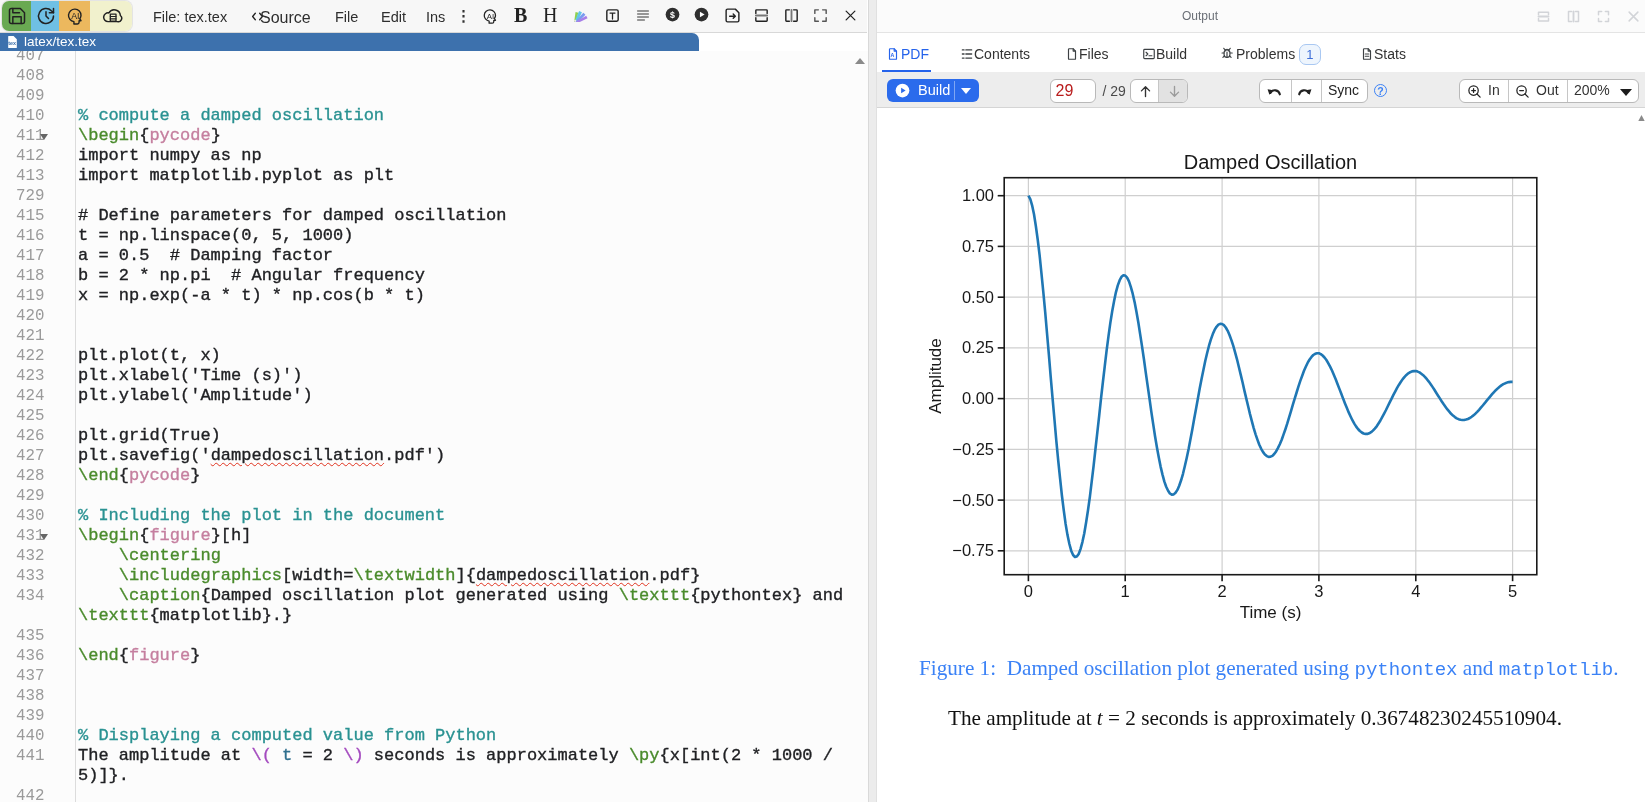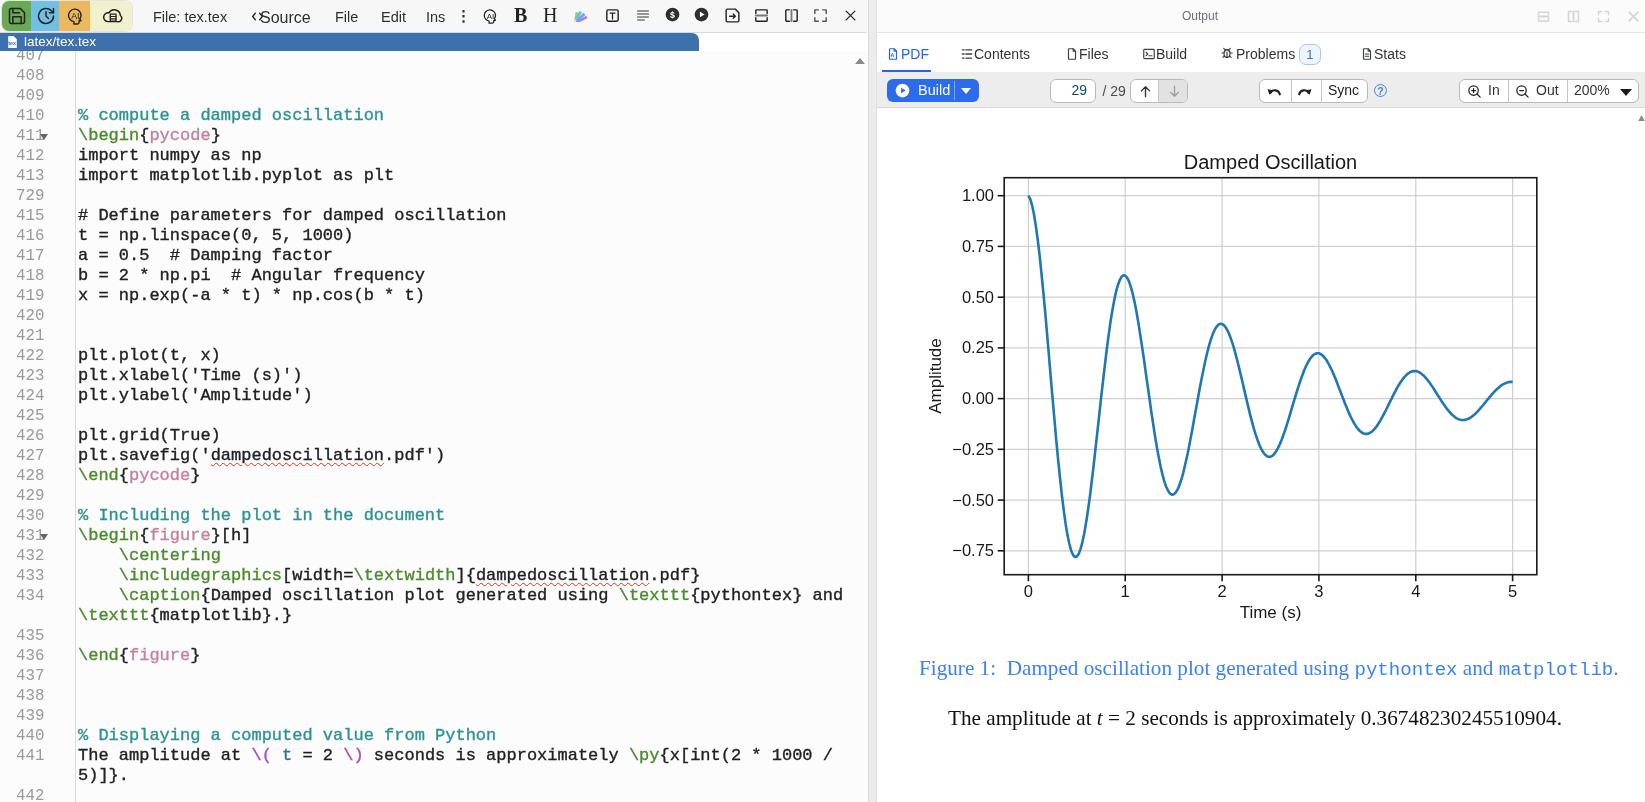--- a/index.html
+++ b/index.html
@@ -239,21 +239,21 @@
 <div class="abs" style="left:887px;top:78.5px;width:92px;height:23.5px;background:#2b6bec;border-radius:6px">
   <svg style="position:absolute;left:8px;top:4.5px" width="15" height="15" viewBox="0 0 24 24">
       <circle cx="12" cy="12" r="11" fill="#fff"></circle>
       <path d="M9.8 7.5v9l7.2-4.5z" fill="#2b6bec"></path>
     </svg>
   <div style="position:absolute;left:31px;top:0;font-size:14.5px;line-height:23.5px;color:#fff">Build</div>
   <div style="position:absolute;left:67px;top:2px;width:1px;height:19px;background:rgba(255,255,255,.4)"></div>
   <div style="position:absolute;left:74px;top:9px;width:0;height:0;border-left:5.5px solid transparent;border-right:5.5px solid transparent;border-top:6.5px solid #fff"></div>
 </div>
 <div class="seg" style="left:1049.5px;width:46.5px">
-    <div style="position:absolute;left:21px;top:0;font-size:14px;line-height:21.5px;color:#0c4a6e">29</div>
+    <div style="position:absolute;left:5px;top:0;font-size:16px;line-height:21.5px;color:#b91c1c">29</div>
   </div>
 <div class="abs" style="left:1102.5px;top:83px;font-size:14px;color:#4a4a4a">/ 29</div>
 <div class="seg" style="left:1129.5px;width:58.5px;overflow:hidden">
   <div style="position:absolute;right:0;top:0;width:29px;height:100%;background:#e2e2e2;border-left:1px solid #c6c6c6"></div>
   <svg style="position:absolute;left:7px;top:3.5px" width="15" height="15" viewBox="0 0 24 24" fill="none" stroke="#333" stroke-width="2.2" stroke-linecap="round" stroke-linejoin="round">
       <path d="M12 20V5M5.5 11 12 4.5 18.5 11"></path>
     </svg>
   <svg style="position:absolute;left:36px;top:3.5px" width="15" height="15" viewBox="0 0 24 24" fill="none" stroke="#9b9b9b" stroke-width="2.2" stroke-linecap="round" stroke-linejoin="round">
       <path d="M12 4v15M5.5 13 12 19.5 18.5 13"></path>
     </svg>

